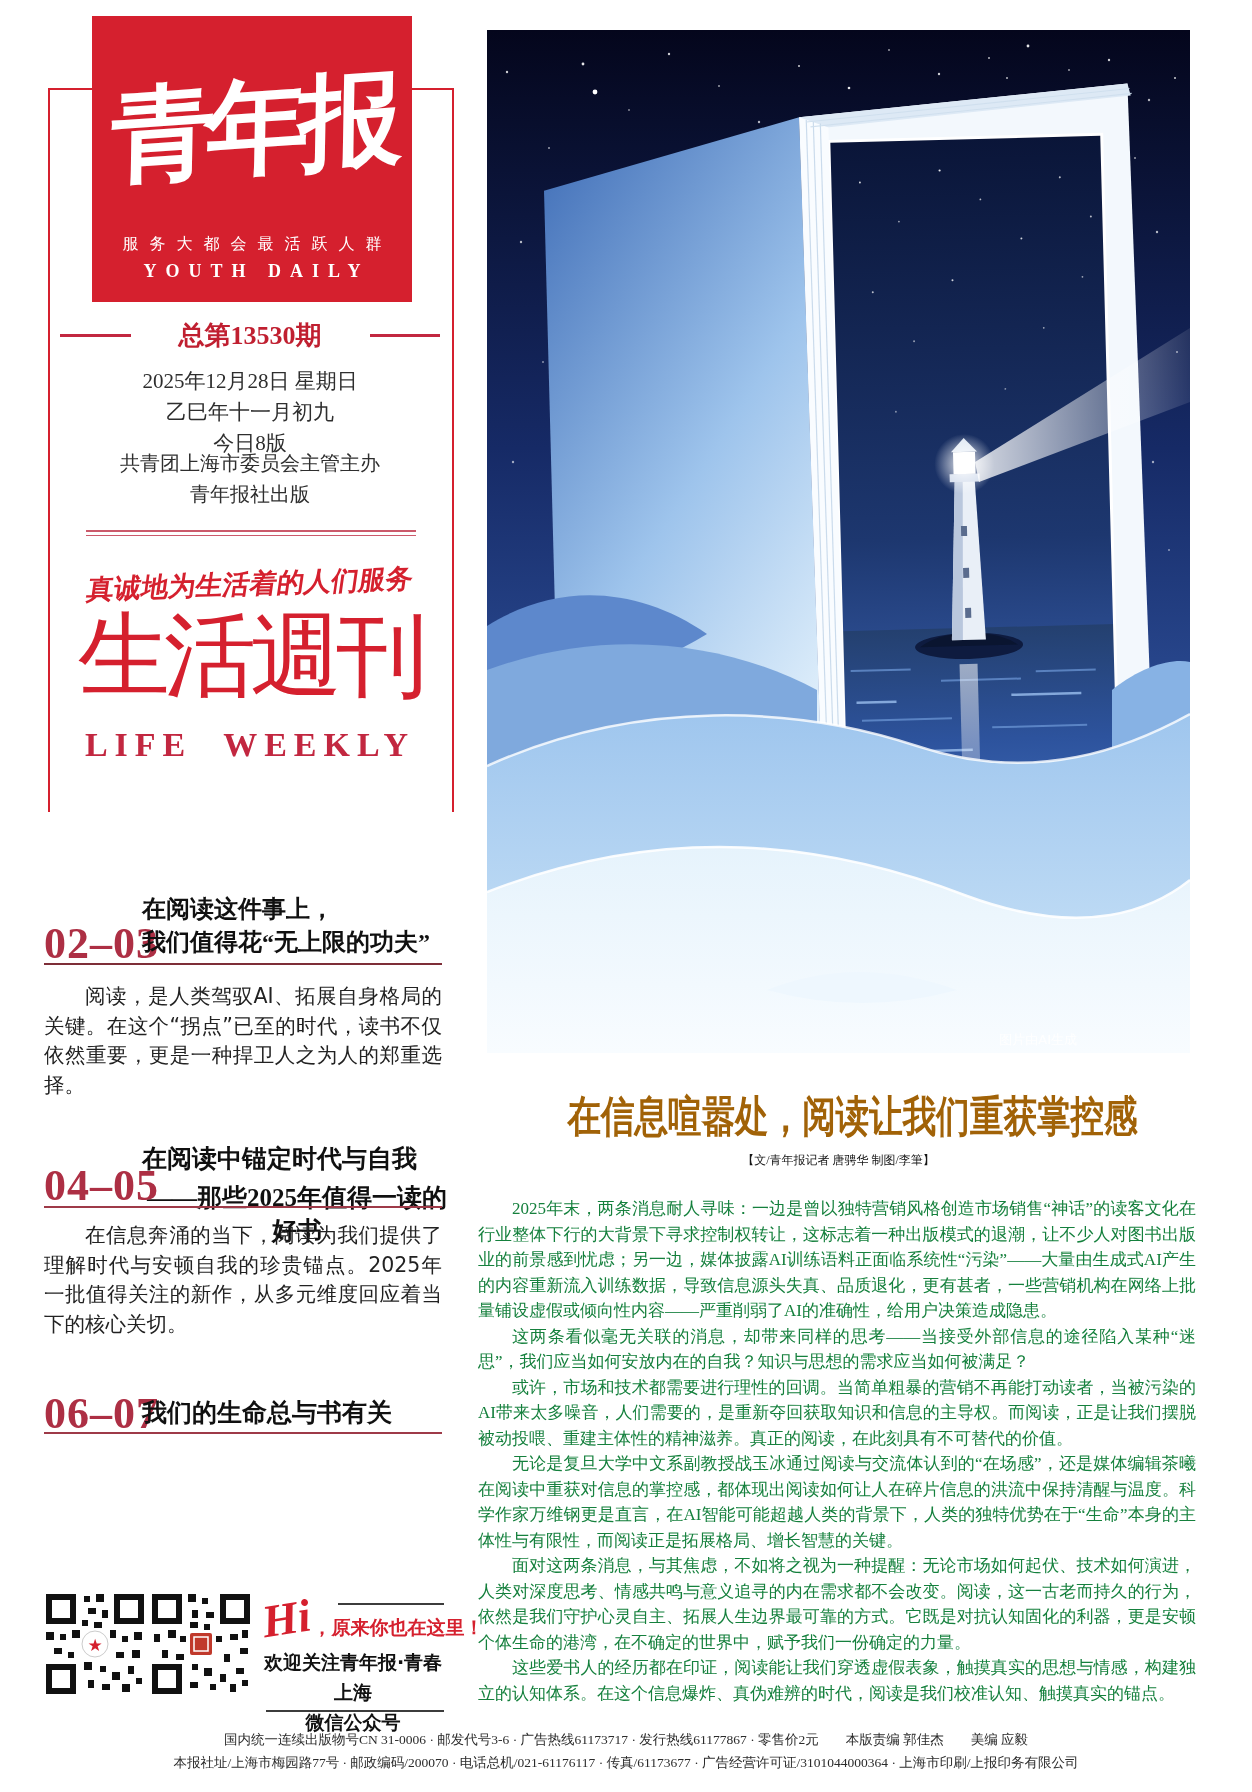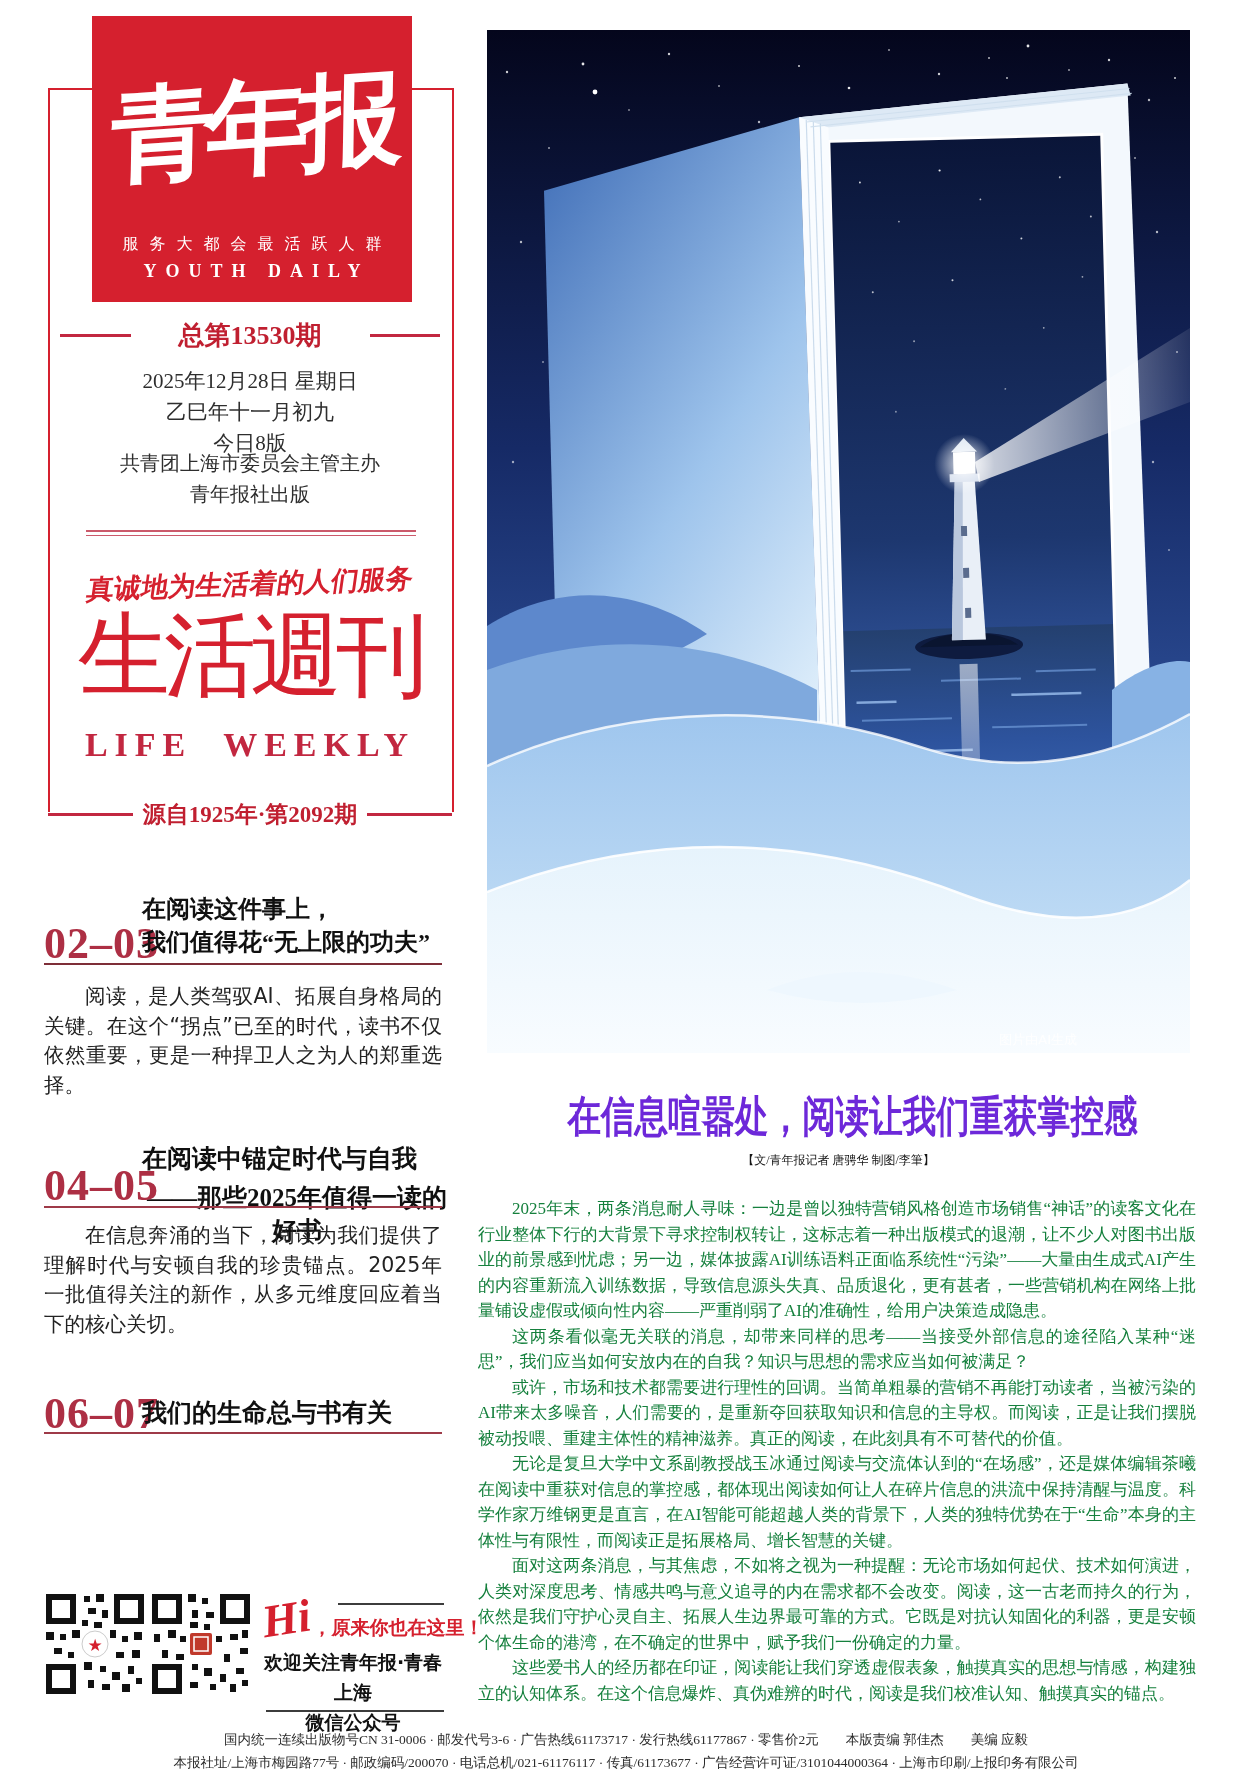--- a/index.html
+++ b/index.html
@@ -44,21 +44,21 @@
 
   
   .hi-word{display:inline-block;color:#d5202e;font-size:46px;font-weight:900;font-style:italic;
            transform:rotate(-9deg);margin-right:2px;}
   .hi-rest{color:#d5202e;font-size:19px;font-weight:700;font-family:"DejaVu Sans","Liberation Sans",sans-serif;}
   .wc-line{font-family:"DejaVu Sans","Liberation Sans",sans-serif;font-size:19px;font-weight:700;color:#111;
            text-align:center;line-height:30px;}
   .thin-ln{height:2px;background:#3c3c3c;}
 
   
-  .headline{left:487px;top:1088px;width:703px;text-align:right;font-size:43px;font-weight:900;color:#6d28d9;white-space:nowrap;}
+  .headline{left:487px;top:1088px;width:703px;text-align:right;font-size:43px;font-weight:900;color:#a16207;white-space:nowrap;}
   .headline span{display:inline-block;transform:scaleX(0.78);transform-origin:center;}
   .byline{left:487px;top:1152px;width:703px;text-align:center;font-size:12px;color:#151515;}
   .art-body{left:478px;top:1196px;width:718px;font-size:17px;line-height:25.5px;text-align:justify;color:#15803d;}
   .art-body p{margin:0;text-indent:2em;}
 
   
   .footer{left:0;top:1728px;width:1252px;text-align:center;font-size:13.5px;line-height:23px;color:#2b2b2b;}
 </style>
 </head>
 <body>
@@ -89,25 +89,20 @@
     <div>共青团上海市委员会主管主办</div>
     <div>青年报社出版</div>
   </div>
 
   <div class="abs double-rule"></div>
 
   <div class="abs weekly-slogan">真诚地为生活着的人们服务</div>
   <div class="abs weekly-logo">生活週刊</div>
   <div class="abs weekly-en">LIFE WEEKLY</div>
 
-  <div class="abs origin-row">
-    <div class="ln"></div>
-    <div class="origin-text">源自1925年·第2092期</div>
-    <div class="ln"></div>
-  </div>
 
   <div class="abs t-num" style="left:44px;top:918px;">02–03</div>
   <div class="abs" style="left:142px;top:893px;width:300px;">
     <div class="t-title">在阅读这件事上，</div>
     <div class="t-title">我们值得花“无上限的功夫”</div>
   </div>
   <div class="abs t-rule" style="left:44px;top:963px;background:#7e2e38;"></div>
   <div class="abs t-body" style="left:44px;top:982px;">阅读，是人类驾驭AI、拓展自身格局的关键。在这个“拐点”已至的时代，读书不仅依然重要，更是一种捍卫人之为人的郑重选择。</div>
 
   <div class="abs" style="left:142px;top:1142px;width:310px;">

